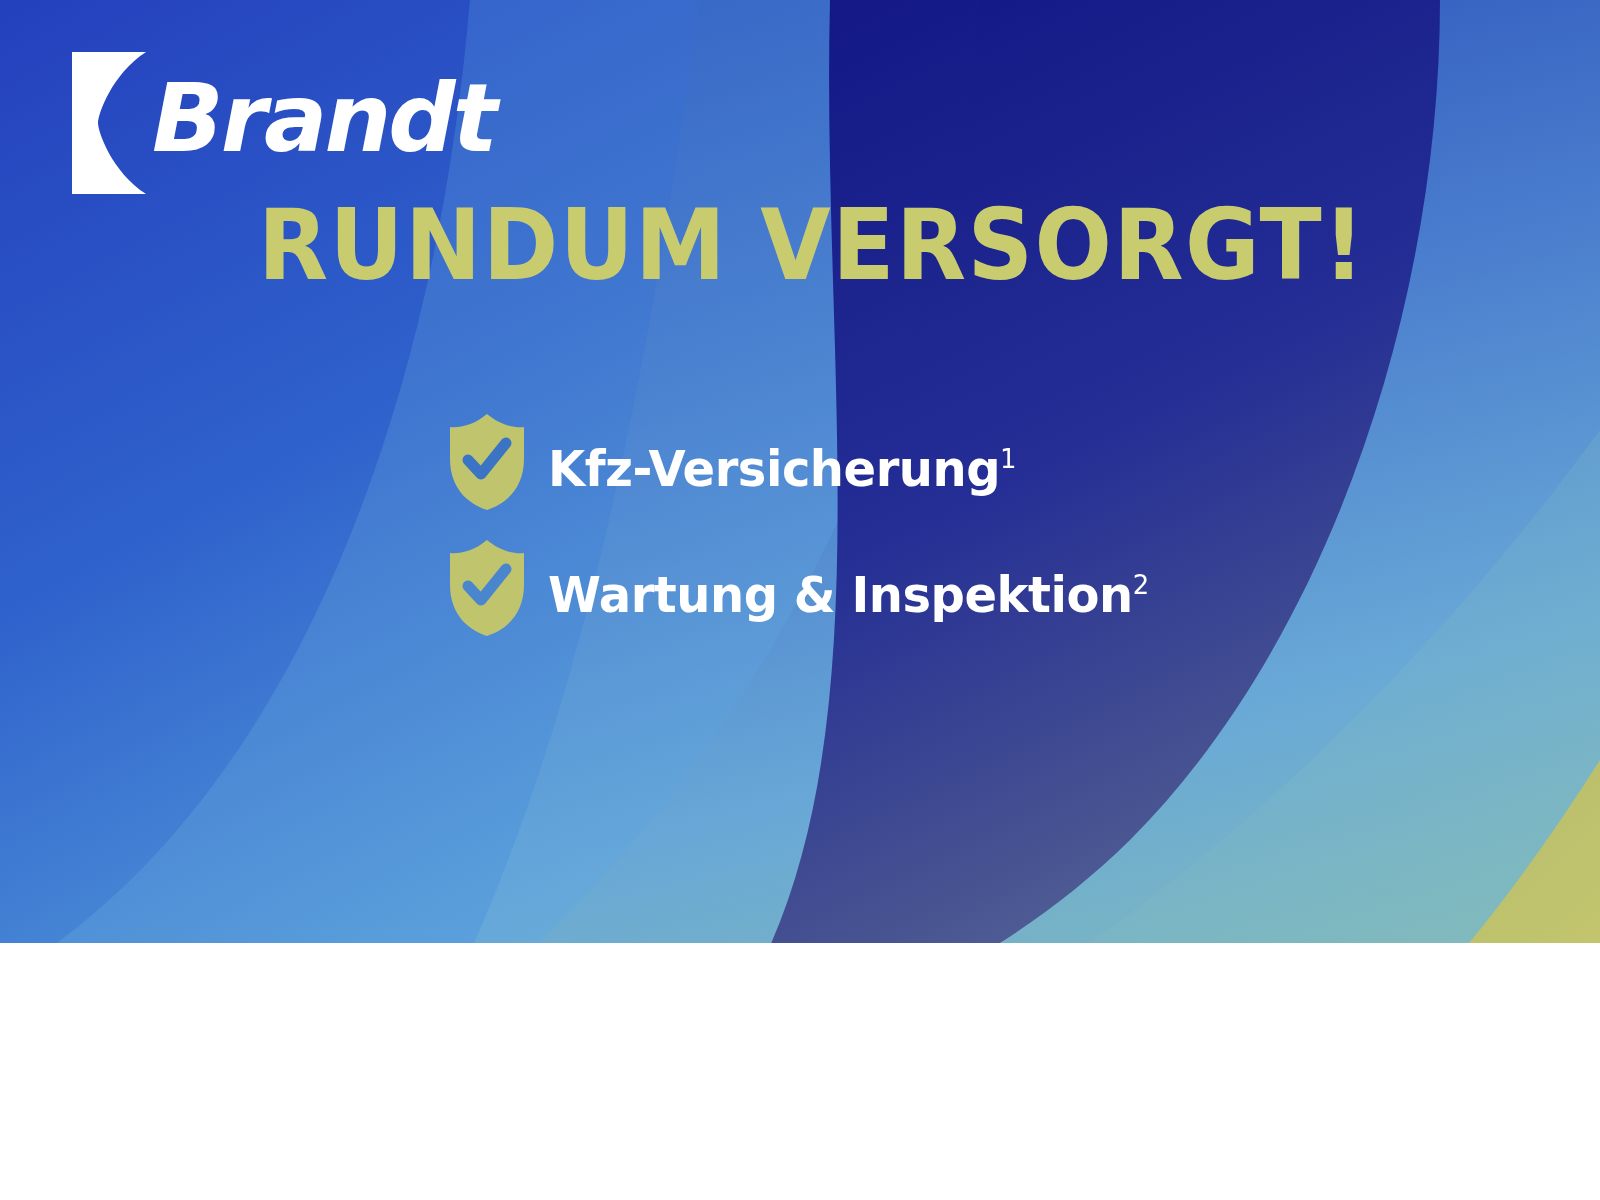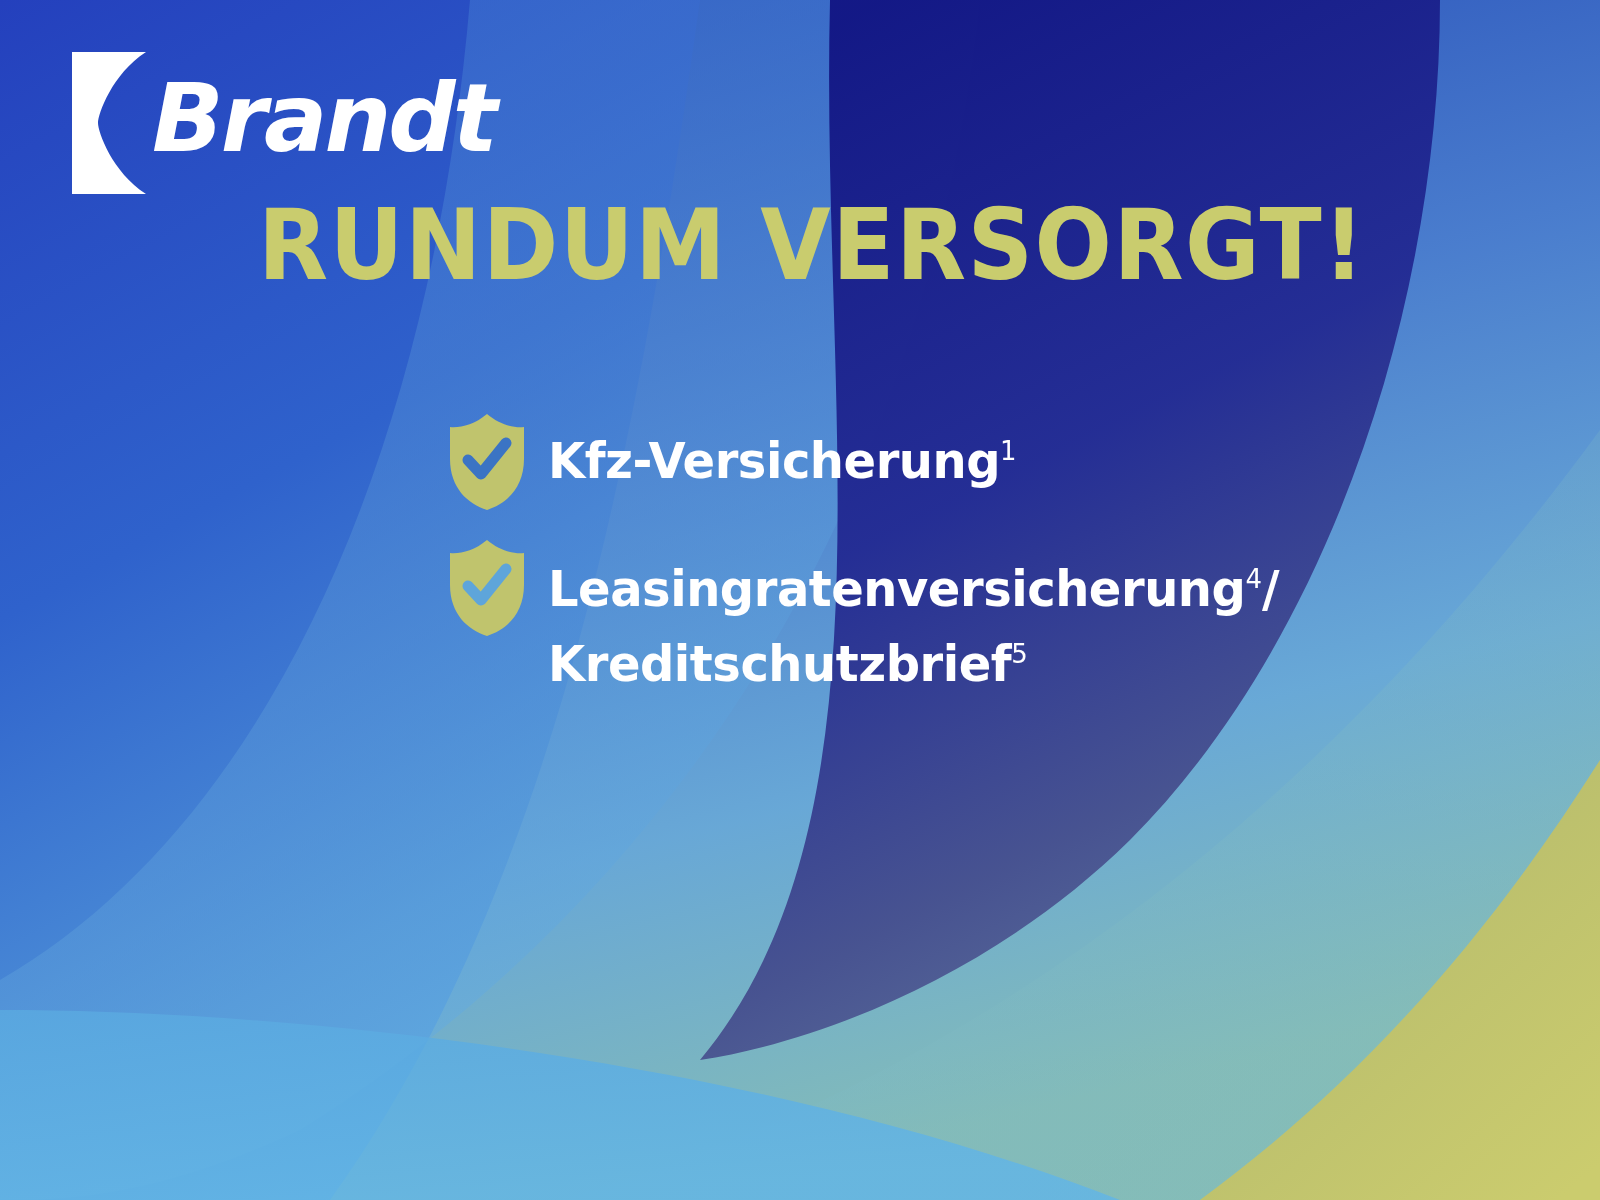--- a/index.html
+++ b/index.html
@@ -3,21 +3,21 @@
 <meta charset="utf-8">
 <style>
   html, body {
     margin: 0;
     padding: 0;
     background: #ffffff;
   }
   #stage {
     position: relative;
     width: 1600px;
-    height: 1200px;
+    height: 943px;
     overflow: hidden;
     font-family: "Liberation Sans", sans-serif;
   }
   #bg-svg {
     position: absolute;
     inset: 0;
     width: 1600px;
     height: 1200px;
     display: block;
   }
@@ -73,21 +73,21 @@
 
   
   .benefits {
     position: absolute;
     left: 448px;
     top: 412px;
     width: 1040px;
   }
   .benefit-row {
     display: flex;
-    align-items: flex-start;
+    align-items: center;
     margin-bottom: 26px;
   }
   .shield-icon {
     flex: 0 0 auto;
     width: 78px;
     height: 100px;
     display: block;
     margin-right: 22px;
   }
   .benefit-text {
@@ -218,34 +218,33 @@
                    C 20 92 2 76 2 47
                    L 2 15
                    C 12 16 26 13 39 2 Z" fill="#c0c46d"></path>
           <path d="M 20 48 L 33 62 L 58 31" stroke="#3b74c4" stroke-width="11" stroke-linecap="round" stroke-linejoin="round" fill="none"></path>
         </svg>
         <div class="benefit-text">
           <span>Kfz-Versicherung</span><sup>1</sup>
         </div>
       </div>
 
-
-
-      <div class="benefit-row row-last">
+      <div class="benefit-row">
         <svg class="shield-icon" viewBox="0 0 78 100">
           <path d="M 39 2
                    C 52 13 66 16 76 15
                    L 76 47
                    C 76 76 58 92 39 98
                    C 20 92 2 76 2 47
                    L 2 15
                    C 12 16 26 13 39 2 Z" fill="#c0c46d"></path>
-          <path d="M 20 48 L 33 62 L 58 31" stroke="#5ea5da" stroke-width="11" stroke-linecap="round" stroke-linejoin="round" fill="none"></path>
+          <path d="M 20 48 L 33 62 L 58 31" stroke="#4a86cd" stroke-width="11" stroke-linecap="round" stroke-linejoin="round" fill="none"></path>
         </svg>
         <div class="benefit-text">
-          <span>Leasingratenversicherung</span><sup>4</sup><span>/</span><br>
-          <span>Kreditschutzbrief</span><sup>5</sup>
+          <span>Wartung &amp; Inspektion</span><sup>2</sup>
         </div>
       </div>
+
+
 
     </div>
   </div>
 </div>
 
 </body></html>

